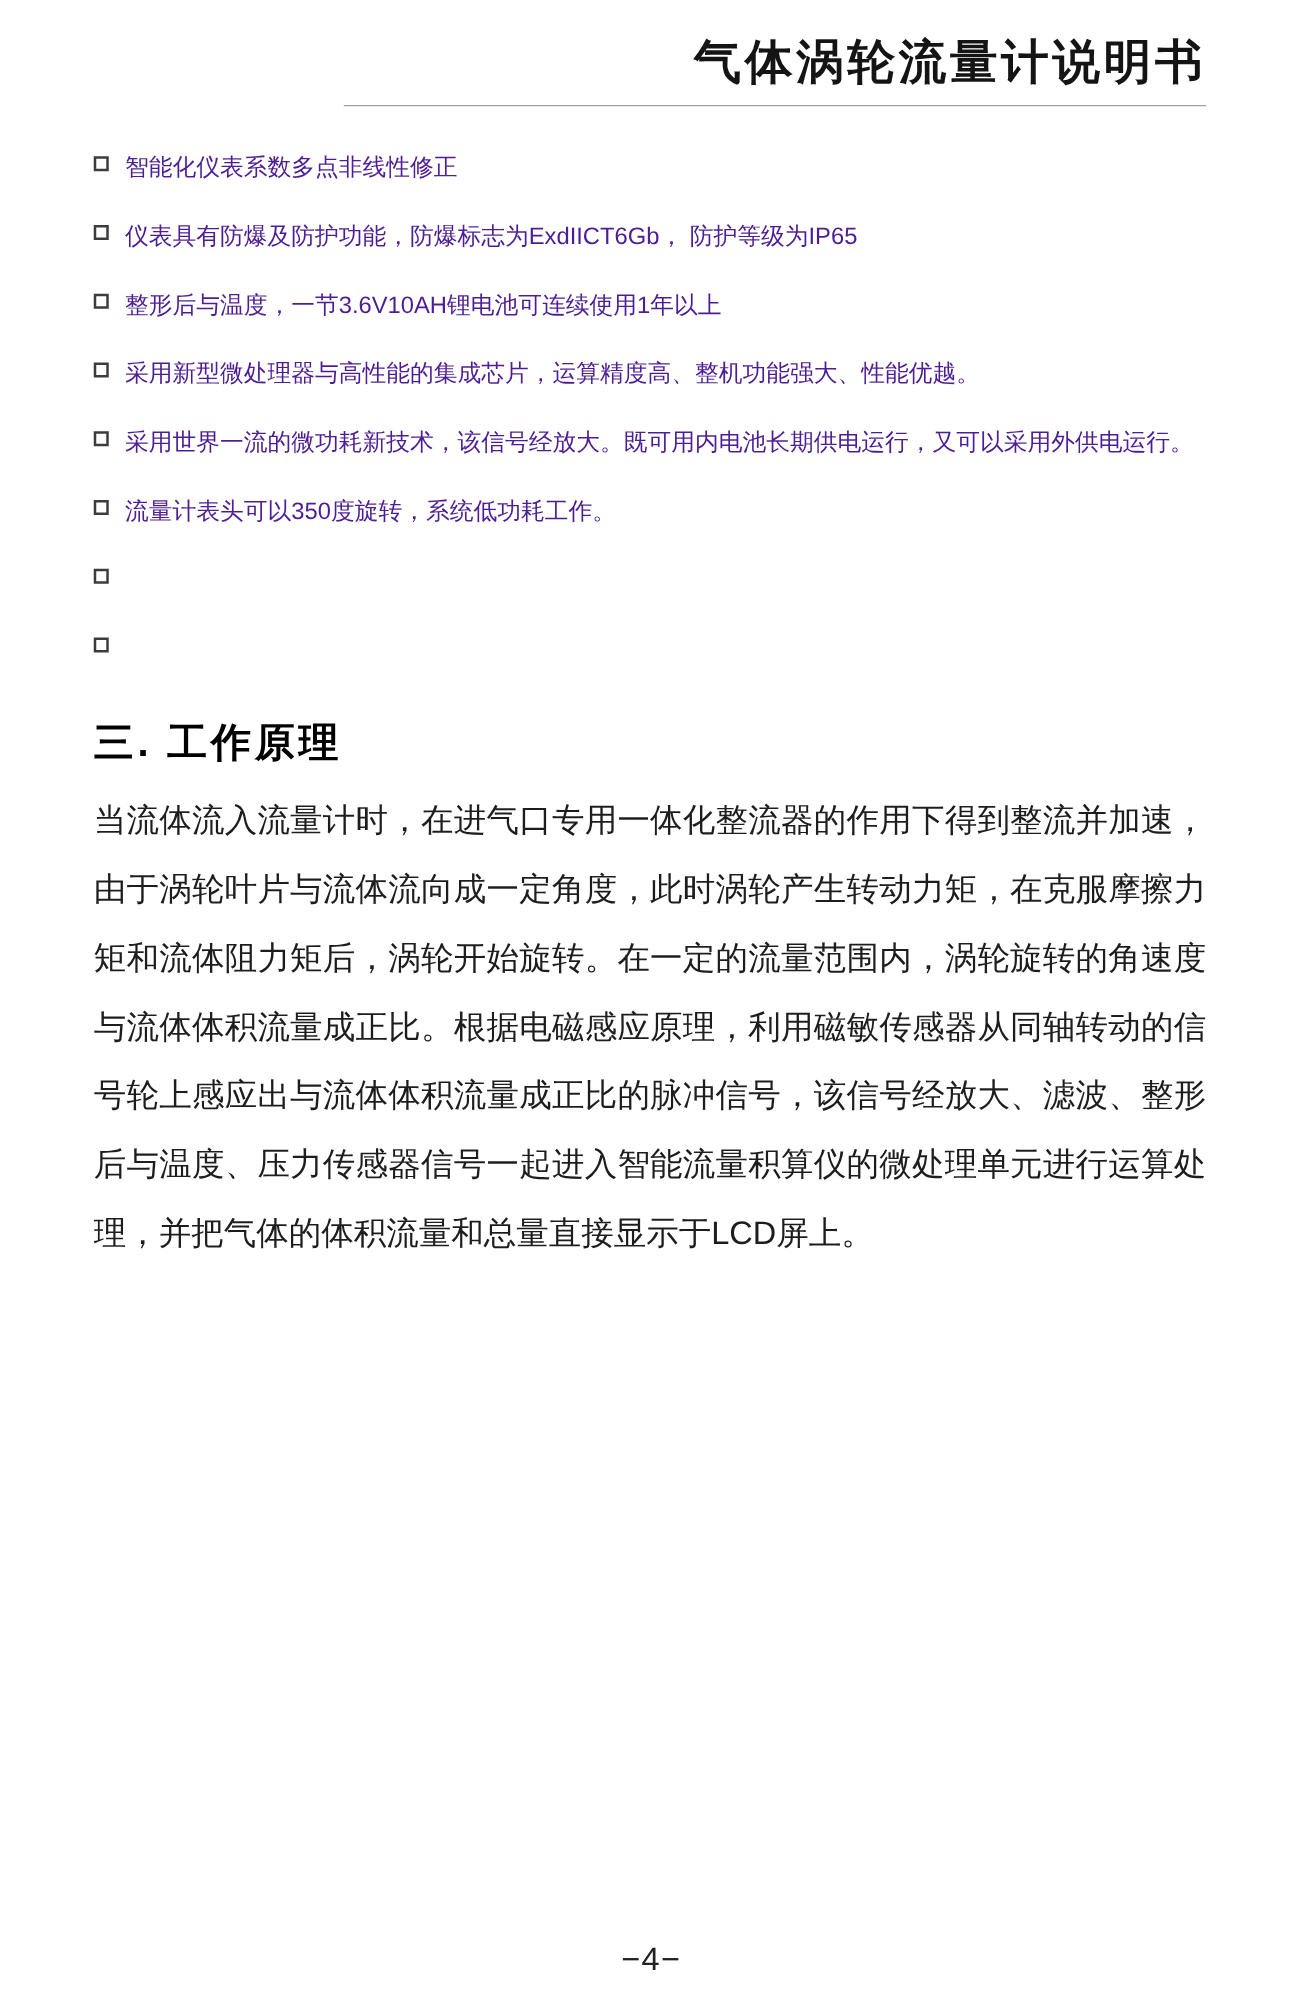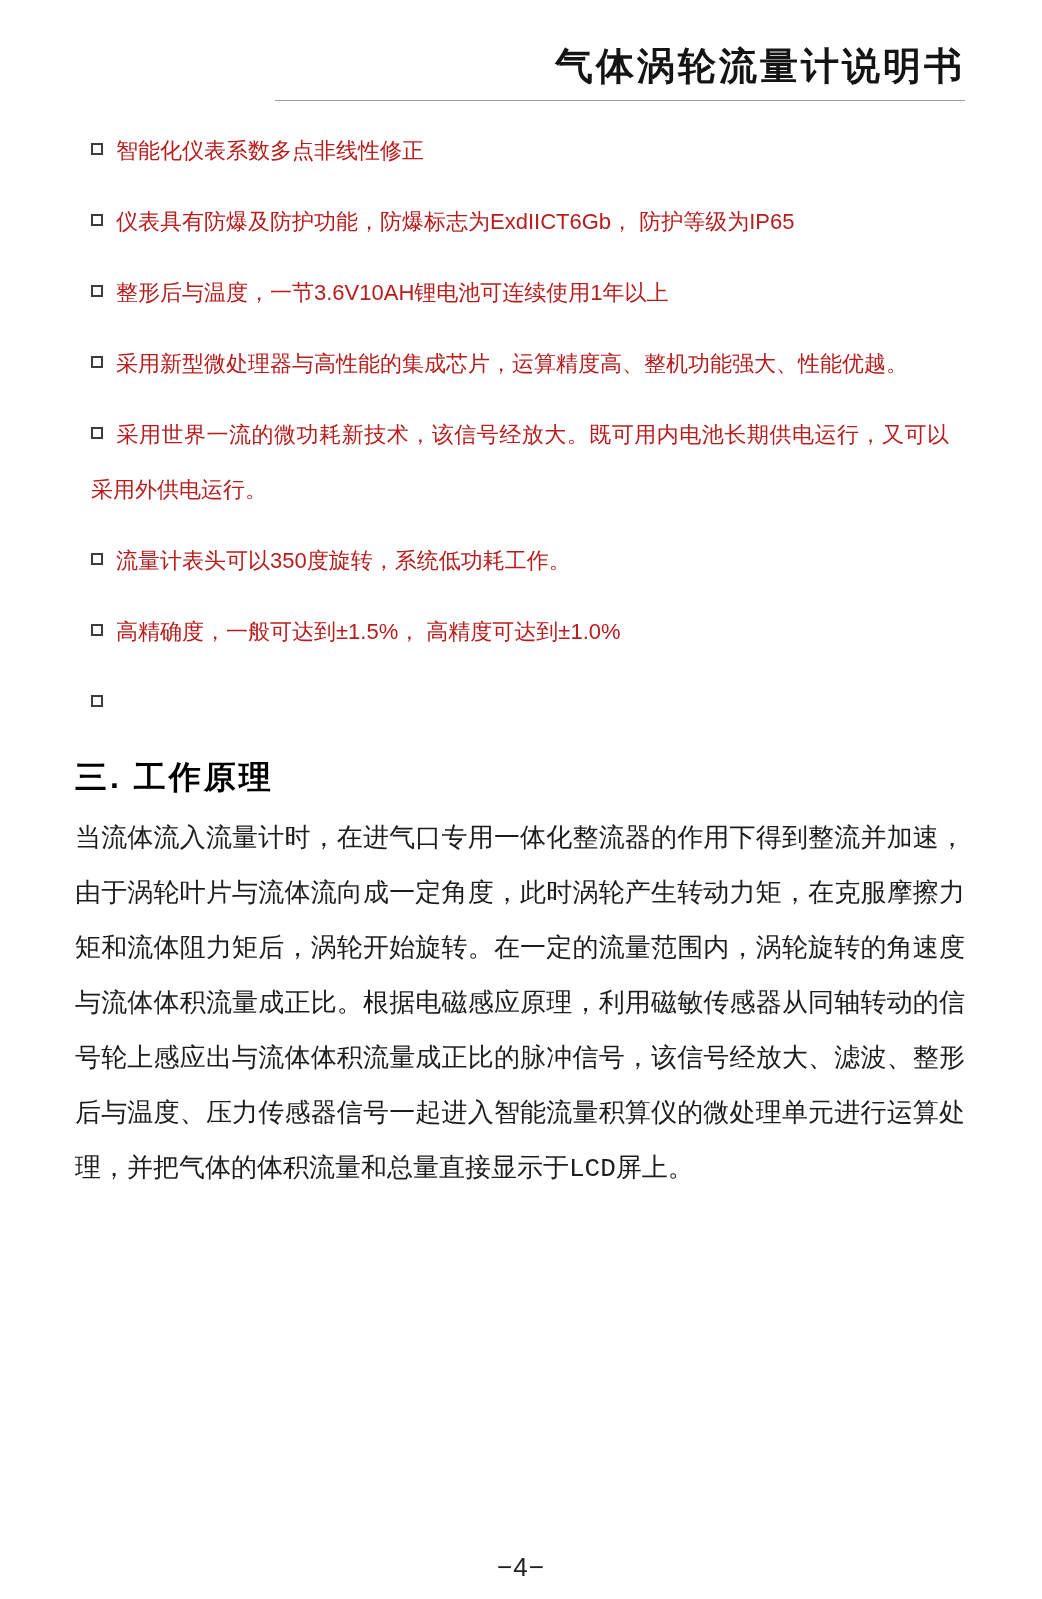--- a/index.html
+++ b/index.html
@@ -14,46 +14,46 @@
     overflow: hidden;
     font-family: "Liberation Sans", sans-serif;
     color: #1d1d1d;
   }
   .page {
     padding: 0 77px 0 75px;
     box-sizing: border-box;
     width: 1042px;
   }
   .doc-header {
-    padding-top: 40px;
+    padding-top: 24px;
   }
   .doc-title {
     margin: 0;
     text-align: right;
     font-size: 38px;
     font-weight: bold;
     letter-spacing: 3px;
     color: #141414;
     line-height: 52px;
   }
   .header-rule {
     border: none;
     border-top: 1px solid #9f9f9f;
     margin: 8px 0 0 200px;
     height: 0;
   }
   .features {
     margin-top: 22px;
   }
   .feature-item {
-    margin: 16px;
-    font-size: 22px;
+    margin: 0;
+    font-size: 19px;
     line-height: 55px;
     text-align: justify;
-    color: #b91c1c;
+    color: #4c1d95;
   }
   .bullet {
     display: inline-block;
     width: 12px;
     height: 12px;
     border: 2px solid #3c3c3c;
     box-sizing: border-box;
     margin-right: 13px;
     vertical-align: 3px;
     background: #ffffff;
@@ -65,21 +65,20 @@
     letter-spacing: 3px;
     line-height: 58px;
     color: #000000;
   }
   .section-body {
     margin: 0;
     font-size: 26px;
     line-height: 55px;
     text-align: justify;
     color: #1d1d1d;
-    font-family: Liberation Mono, monospace;
   }
   .doc-footer {
     position: absolute;
     left: 0;
     bottom: 16px;
     width: 100%;
     text-align: center;
     font-size: 26px;
     color: #222222;
     letter-spacing: 1px;
@@ -117,21 +116,21 @@
       <p class="feature-item">
         <span class="bullet"></span><span class="feature-text">采用世界一流的微功耗新技术，该信号经放大。既可用内电池长期供电运行，又可以采用外供电运行。</span>
       </p>
 
 
       <p class="feature-item">
         <span class="bullet"></span><span class="feature-text">流量计表头可以350度旋转，系统低功耗工作。</span>
       </p>
 
       <p class="feature-item">
-        <span class="bullet"></span><span class="feature-text">高精确度，一般可达到±1.5%， 高精度可达到±1.0%</span>
+        <span class="bullet"></span>
       </p>
 
       <p class="feature-item">
         <span class="bullet"></span>
       </p>
     </div>
 
   <h2 class="section-heading">三. 工作原理</h2>
 
   <p class="section-body">当流体流入流量计时，在进气口专用一体化整流器的作用下得到整流并加速，由于涡轮叶片与流体流向成一定角度，此时涡轮产生转动力矩，在克服摩擦力矩和流体阻力矩后，涡轮开始旋转。在一定的流量范围内，涡轮旋转的角速度与流体体积流量成正比。根据电磁感应原理，利用磁敏传感器从同轴转动的信号轮上感应出与流体体积流量成正比的脉冲信号，该信号经放大、滤波、整形后与温度、压力传感器信号一起进入智能流量积算仪的微处理单元进行运算处理，并把气体的体积流量和总量直接显示于LCD屏上。</p>

